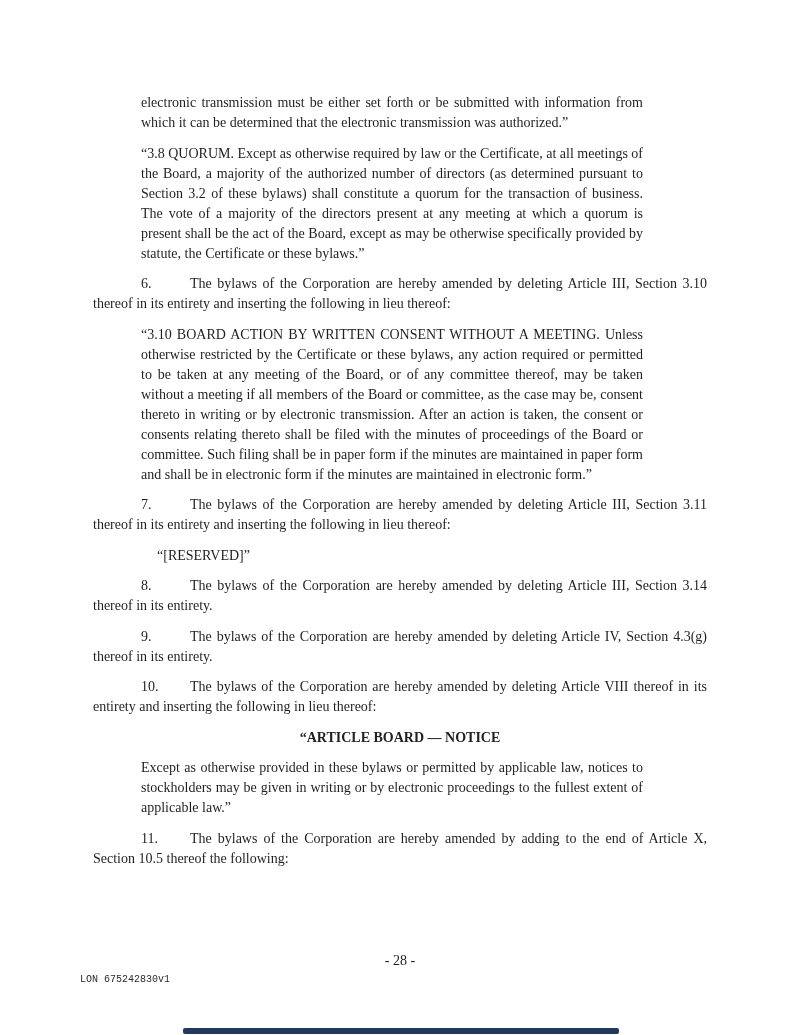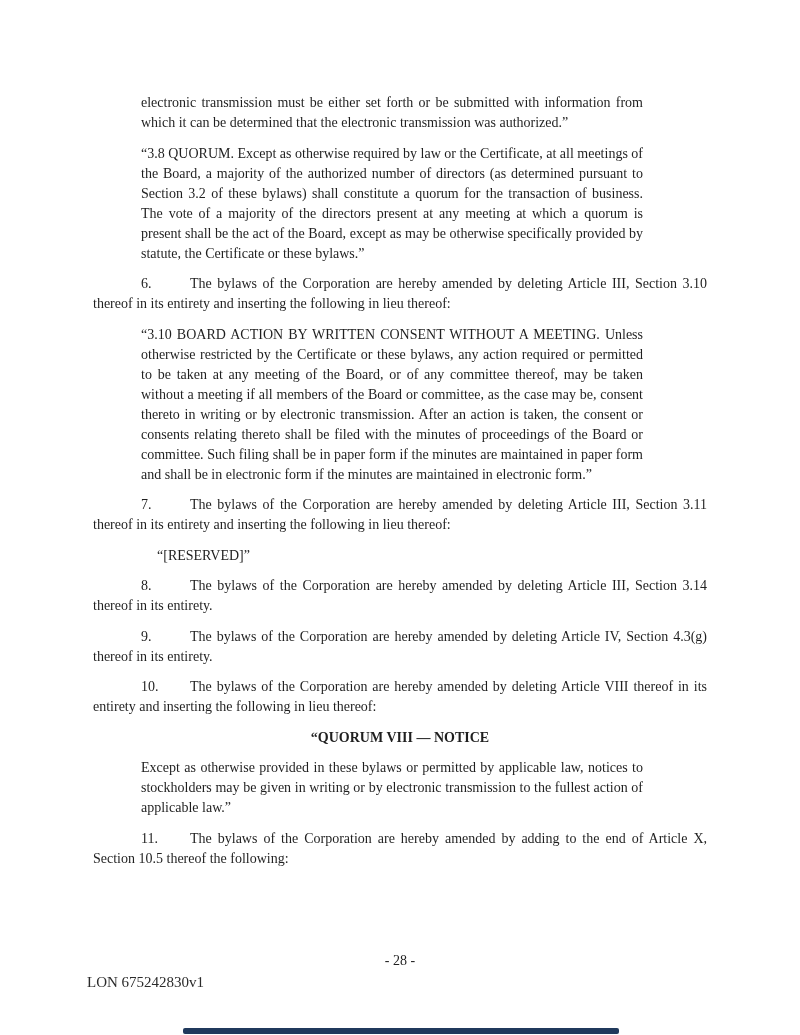--- a/index.html
+++ b/index.html
@@ -48,23 +48,23 @@
   }
   .footer-page-num {
     position: absolute;
     left: 0; top: 953px;
     width: 800px;
     text-align: center;
     font-size: 14px;
   }
   .footer-doc-id {
     position: absolute;
-    left: 87px; top: 974px;
-    font-family: Liberation Serif, serif;
-    font-size: 15px;
+    left: 80px; top: 974px;
+    font-family: Liberation Mono, monospace;
+    font-size: 10px;
     color: #2b2b2b;
   }
   .bottom-bar {
     position: absolute;
     left: 183px; top: 1028px;
     width: 436px; height: 6px;
     background: #20395c;
     border-radius: 2px;
   }
 </style>
@@ -86,23 +86,23 @@
     <p class="block para"><span class="num">7.</span><span>The bylaws of the Corporation are hereby amended by deleting Article III, Section 3.11 thereof in its entirety and inserting the following in lieu thereof:</span></p>
 
     <p class="block quote-short">“[RESERVED]”</p>
 
     <p class="block para"><span class="num">8.</span><span>The bylaws of the Corporation are hereby amended by deleting Article III, Section 3.14 thereof in its entirety.</span></p>
 
     <p class="block para"><span class="num">9.</span><span>The bylaws of the Corporation are hereby amended by deleting Article IV, Section 4.3(g) thereof in its entirety.</span></p>
 
     <p class="block para"><span class="num">10.</span><span>The bylaws of the Corporation are hereby amended by deleting Article VIII thereof in its entirety and inserting the following in lieu thereof:</span></p>
 
-    <p class="block heading">“QUORUM VIII — NOTICE</p>
+    <p class="block heading">“ARTICLE BOARD — NOTICE</p>
 
-    <p class="block quote">Except as otherwise provided in these bylaws or permitted by applicable law, notices to stockholders may be given in writing or by electronic transmission to the fullest action of applicable law.”</p>
+    <p class="block quote">Except as otherwise provided in these bylaws or permitted by applicable law, notices to stockholders may be given in writing or by electronic proceedings to the fullest extent of applicable law.”</p>
 
     <p class="block para"><span class="num">11.</span><span>The bylaws of the Corporation are hereby amended by adding to the end of Article X, Section 10.5 thereof the following:</span></p>
 
   </div>
 
   <div class="footer-page-num">- 28 -</div>
 
   <div class="footer-doc-id">LON 675242830v1</div>
 
   <div class="bottom-bar"></div>

